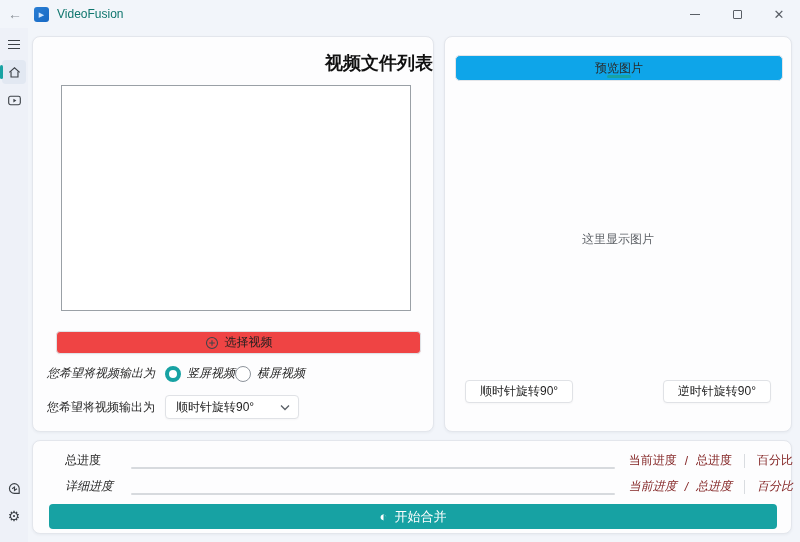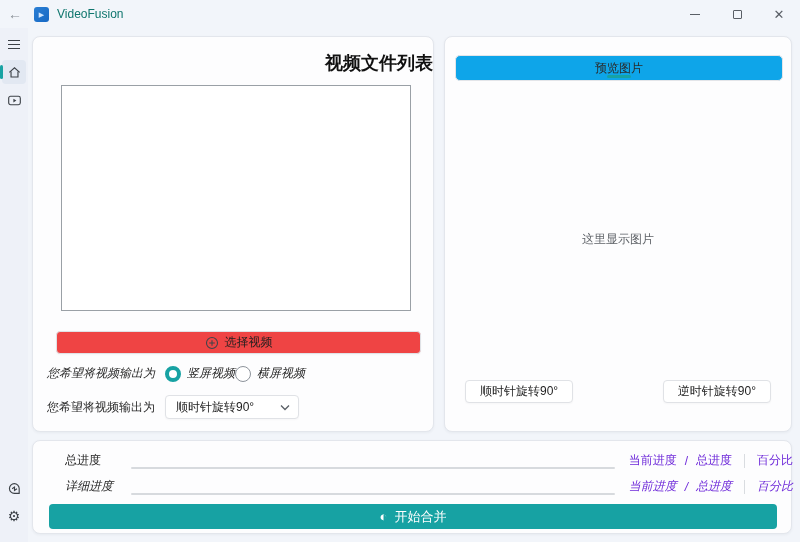--- a/index.html
+++ b/index.html
@@ -74,21 +74,21 @@
   .rotate-btn { height:23px; background:#fff; border:1px solid #e0e2e6; border-radius:4px;
     display:flex; align-items:center; justify-content:center; padding:0 14px; font-size:12px;
     color:#1f1f1f; box-shadow:0 1px 2px rgba(0,0,0,.03); cursor:pointer; }
   
   .progress-row { position:absolute; left:16px; width:728px; height:20px;
     display:flex; align-items:flex-end;margin-left:16px; }
   .progress-row.r1 { top:8px; }
   .progress-row.r2 { top:34px;font-style:italic; }
   .p-label { min-width:52px; color:#1f1f1f; font-size:12px; }
   .p-track { flex:1; height:2px; background:#d7dade; border-radius:1px; margin:0 14px; }
-  .p-right { display:flex; align-items:center; gap:8px; color:#6d28d9; font-size:12px; }
+  .p-right { display:flex; align-items:center; gap:8px; color:#7f1d1d; font-size:12px; }
   .p-vdiv { width:1px; height:14px; background:#d9dce0; margin:0 4px; }
   .start-btn { position:absolute; left:16px; top:63px; width:728px; height:25px;
     background:#17a2a3; border:none; border-radius:4px; color:#fff; font-size:13px;
     display:flex; align-items:center; justify-content:center; gap:7px; cursor:pointer;
     font-family:inherit; }
   .start-icon { font-size:13px; line-height:1; }
   svg { display:block; }
 </style>
 </head>
 <body>

